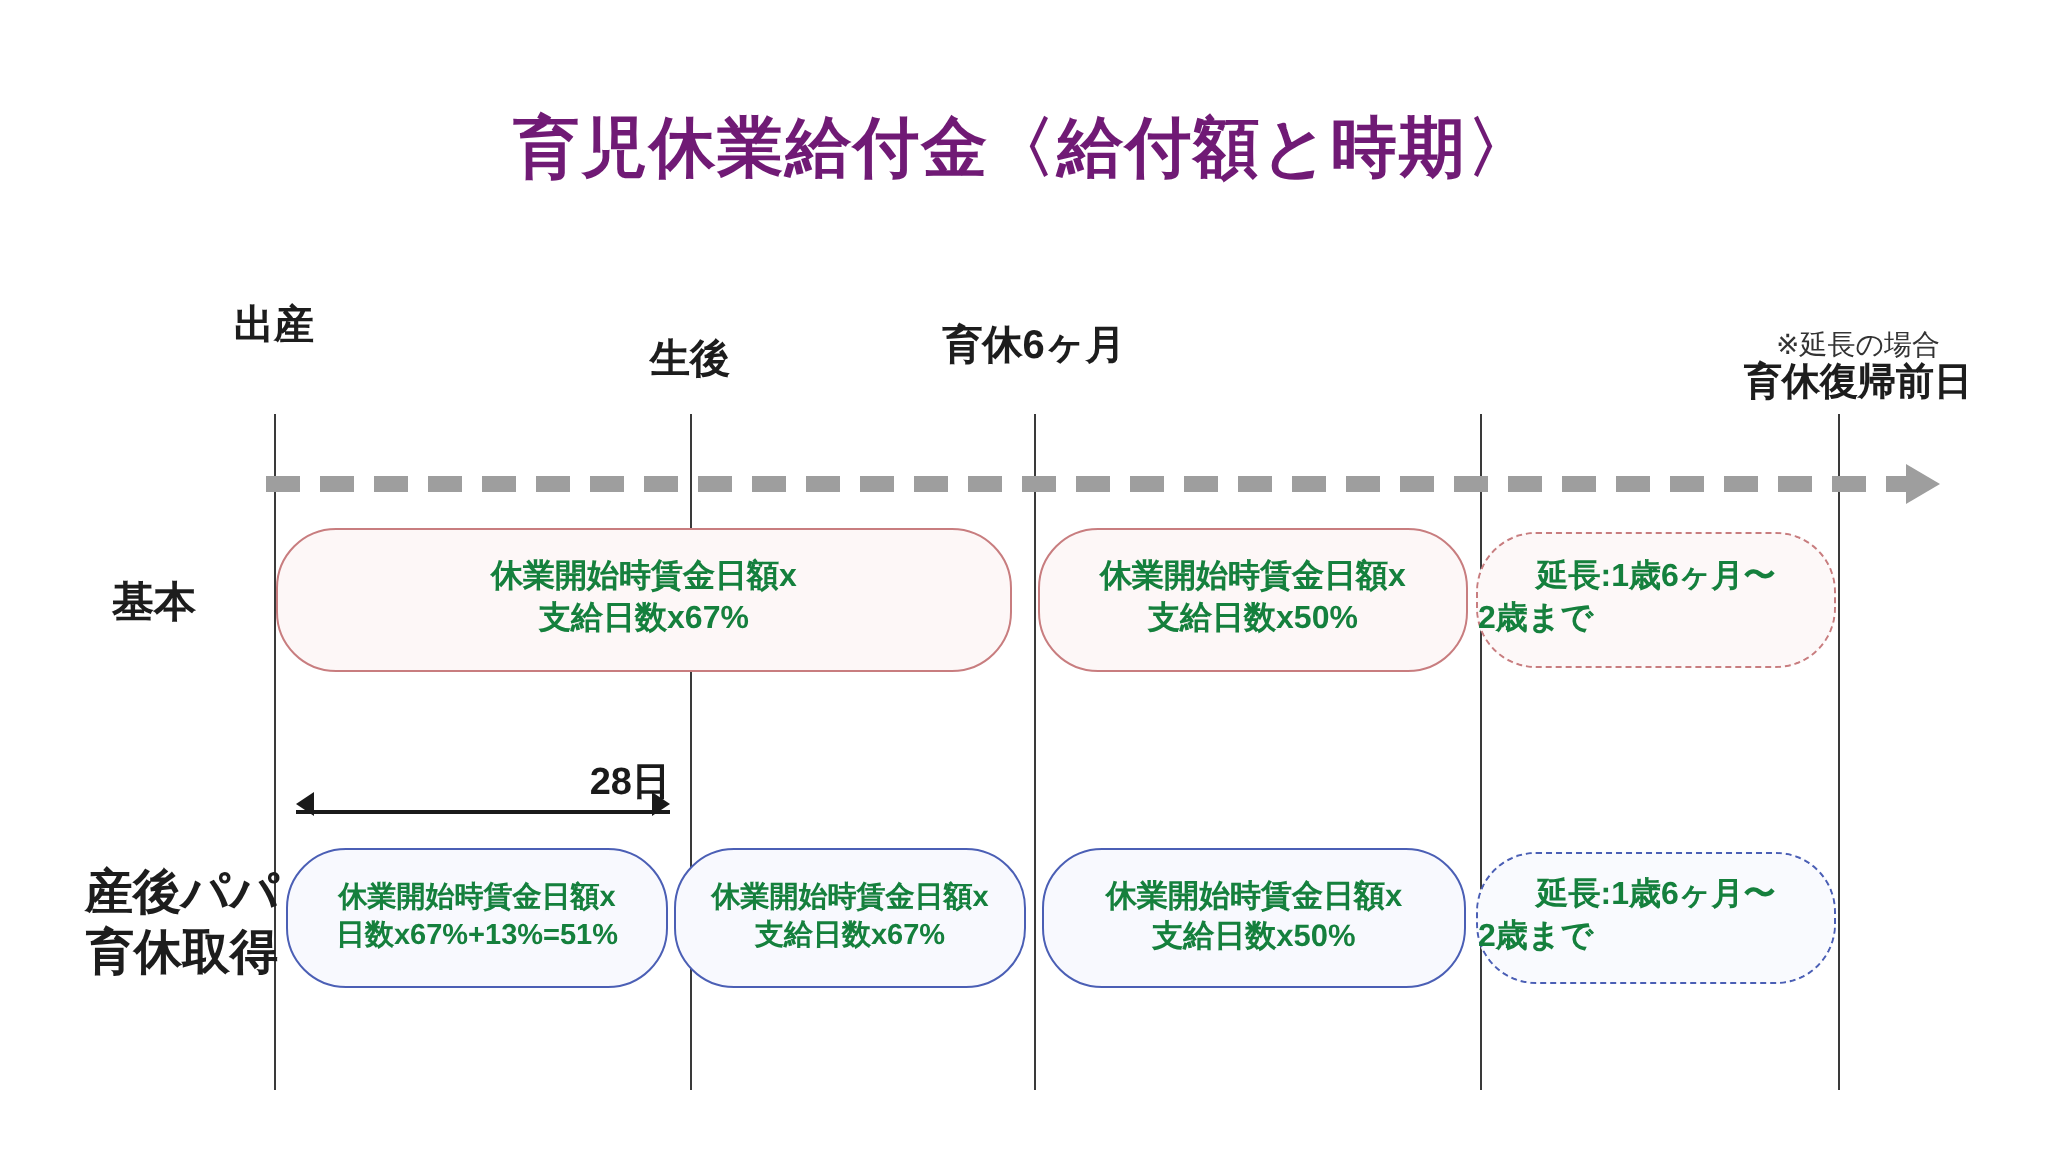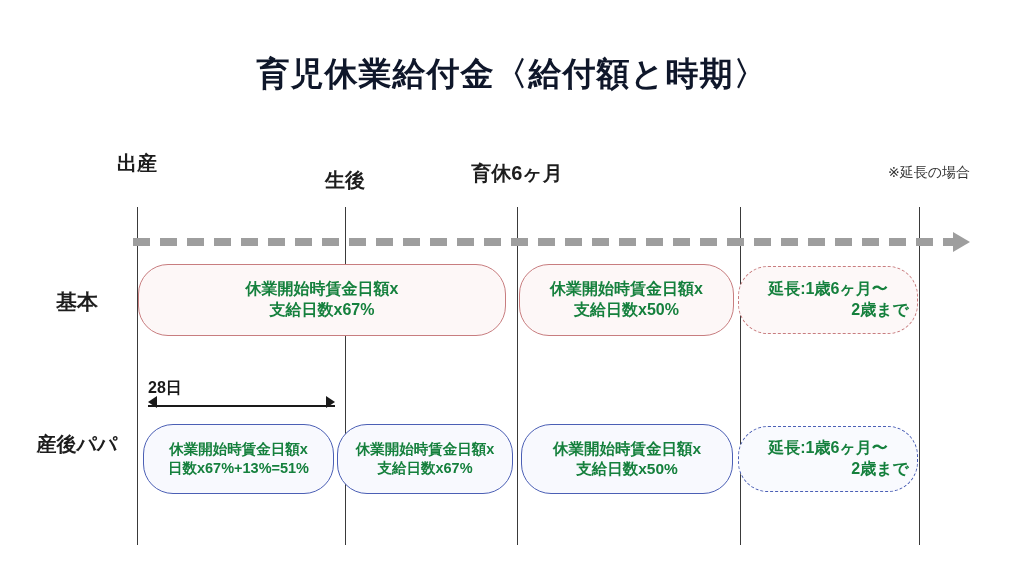--- a/index.html
+++ b/index.html
@@ -9,21 +9,21 @@
     font-family: "Liberation Sans", "DejaVu Sans", sans-serif;
     overflow: hidden;
   }
   #canvas { position: relative; width: 1024px; height: 576px; background:#fff; }
 
   
   .title {
     position: absolute; left: 0; top: 52px; width: 1024px;
     text-align: center;
     font-size: 33px; font-weight: bold;
-    color: #0f172a;
+    color: #701a75;
     letter-spacing: 1px;
     white-space: nowrap;
   }
 
   
   .vline {
     position: absolute;
     width: 0; border-left: 1.6px solid #3a3a3a;
     top: 207px; height: 338px;
   }
@@ -64,21 +64,21 @@
   
   .row-label {
     position: absolute;
     text-align: center;
     font-weight: bold;
     color: #1d1d1d;
     line-height: 1.25;
     white-space: nowrap;
   }
   #row-label-basic { left: 22px; top: 289px; width: 110px; font-size: 21px; }
-  #row-label-papa  { left: 14px; top: 432px; width: 126px; font-size: 20px; }
+  #row-label-papa  { left: 28px; top: 432px; width: 126px; font-size: 24px; }
   .row-label span { display: block; text-align: center; }
 
   
   .box {
     position: absolute;
     border-radius: 30px;
     display: flex; flex-direction: column;
     align-items: center; justify-content: center;
     text-align: center;
     font-weight: bold;
@@ -109,27 +109,27 @@
   #box-basic-67  { left: 138px; top: 264px; width: 368px; height: 72px; font-size: 16px; }
   #box-basic-50  { left: 519px; top: 264px; width: 215px; height: 72px; font-size: 16px; }
   #box-basic-ext { left: 738px; top: 266px; width: 180px; height: 68px; font-size: 16px; }
 
   
   #box-papa-80  { left: 143px; top: 424px; width: 191px; height: 70px; font-size: 14.5px; }
   #box-papa-67  { left: 337px; top: 424px; width: 176px; height: 70px; font-size: 14.5px; }
   #box-papa-50  { left: 521px; top: 424px; width: 212px; height: 70px; font-size: 15.5px; }
   #box-papa-ext { left: 738px; top: 426px; width: 180px; height: 66px; font-size: 16px; }
 
-  .ext-text { text-align: right; width: 100%; padding-right: 8px; }
+  .ext-text { text-align: left; width: 100%; padding-right: 8px; }
 
   
   #measure-28 { position: absolute; left: 148px; top: 378px; width: 187px; height: 36px; }
   #measure-28 .m-label {
     position: absolute; left: 0; top: 0; width: 187px;
-    text-align: left; font-size: 16px; font-weight: bold; color: #1a1a1a;
+    text-align: right; font-size: 19px; font-weight: bold; color: #1a1a1a;
   }
   #measure-28 .m-line {
     position: absolute; left: 0; top: 27px; width: 187px; height: 0;
     border-top: 2px solid #1a1a1a;
   }
   #measure-28 .m-cap-left {
     position: absolute; left: 0; top: 18px; width: 0; height: 0;
     border-top: 6px solid transparent; border-bottom: 6px solid transparent;
     border-right: 9px solid #1a1a1a;
   }
@@ -163,27 +163,29 @@
     <span class="big">生後</span>
   </div>
 
   <div class="axis-label" id="ax2" style="left:437px; top:162px; width:160px;">
     <span class="big">育休6ヶ月</span>
   </div>
 
 
   <div class="axis-label" id="ax4" style="left:834px; top:152px; width:190px;margin-top:12px;">
     <span class="small">※延長の場合</span>
+    <span class="big2">育休復帰前日</span>
   </div>
 
   <div class="row-label" id="row-label-basic">
     <span>基本</span>
   </div>
   <div class="row-label" id="row-label-papa">
     <span>産後パパ</span>
+    <span>育休取得</span>
   </div>
 
   <div class="box box-red" id="box-basic-67">
     <span>休業開始時賃金日額x</span>
     <span>支給日数x67%</span>
   </div>
 
   <div class="box box-red" id="box-basic-50">
     <span>休業開始時賃金日額x</span>
     <span>支給日数x50%</span>

